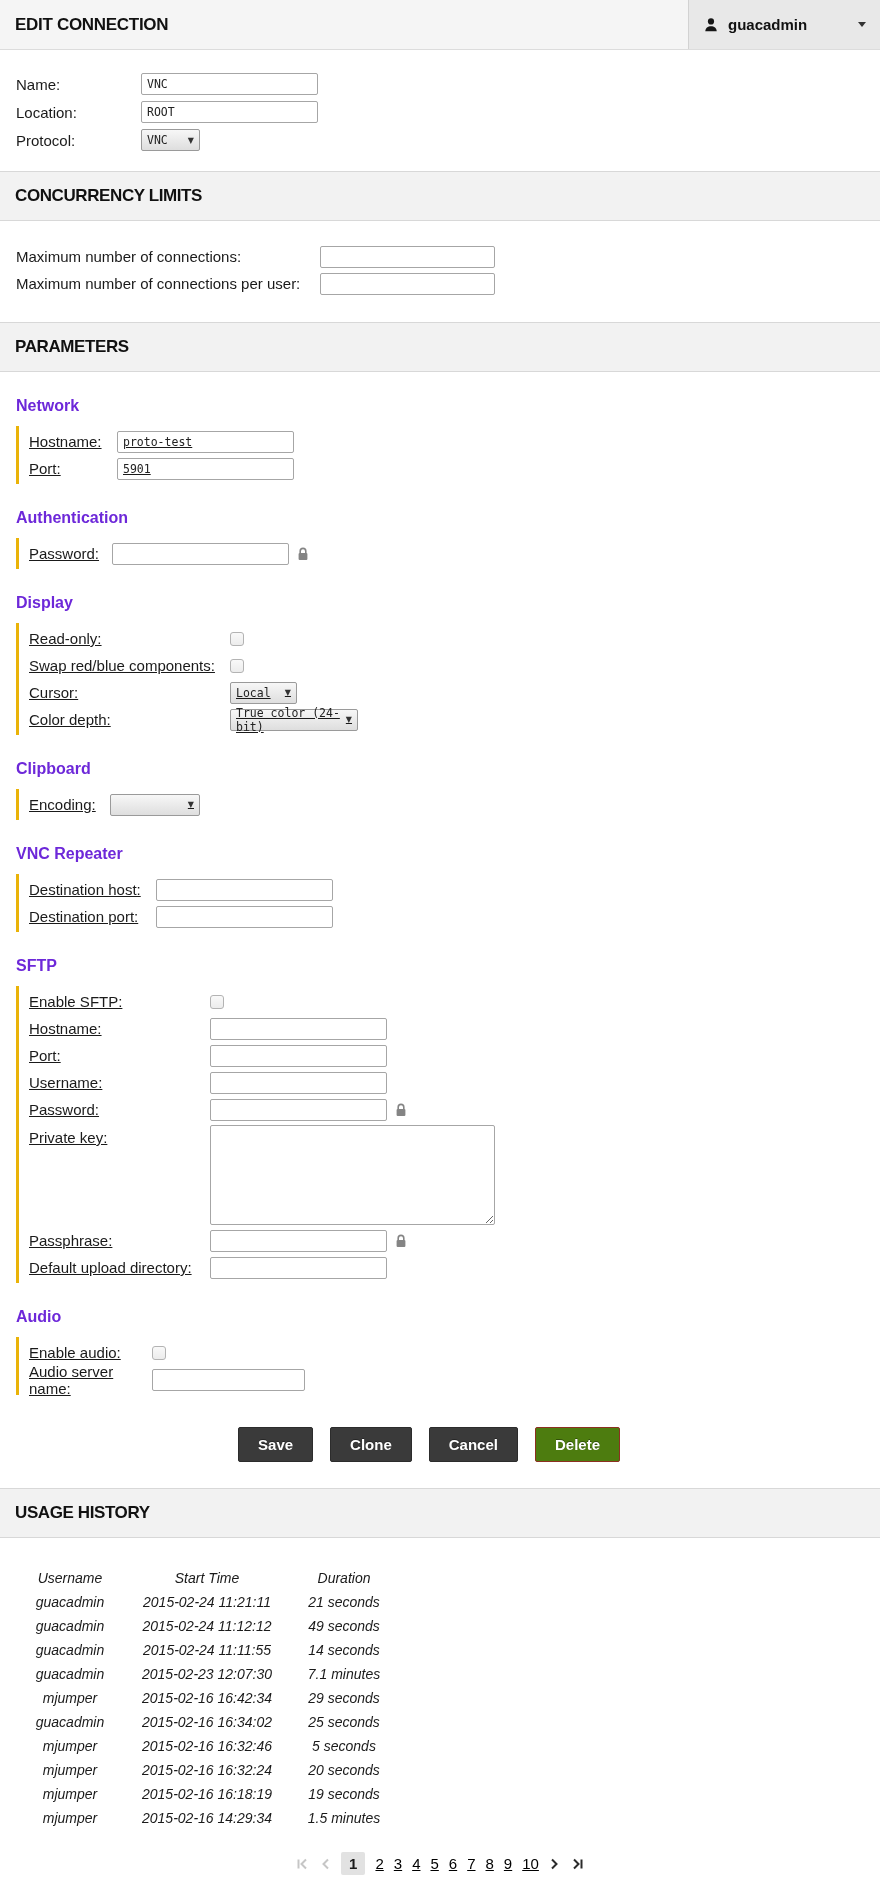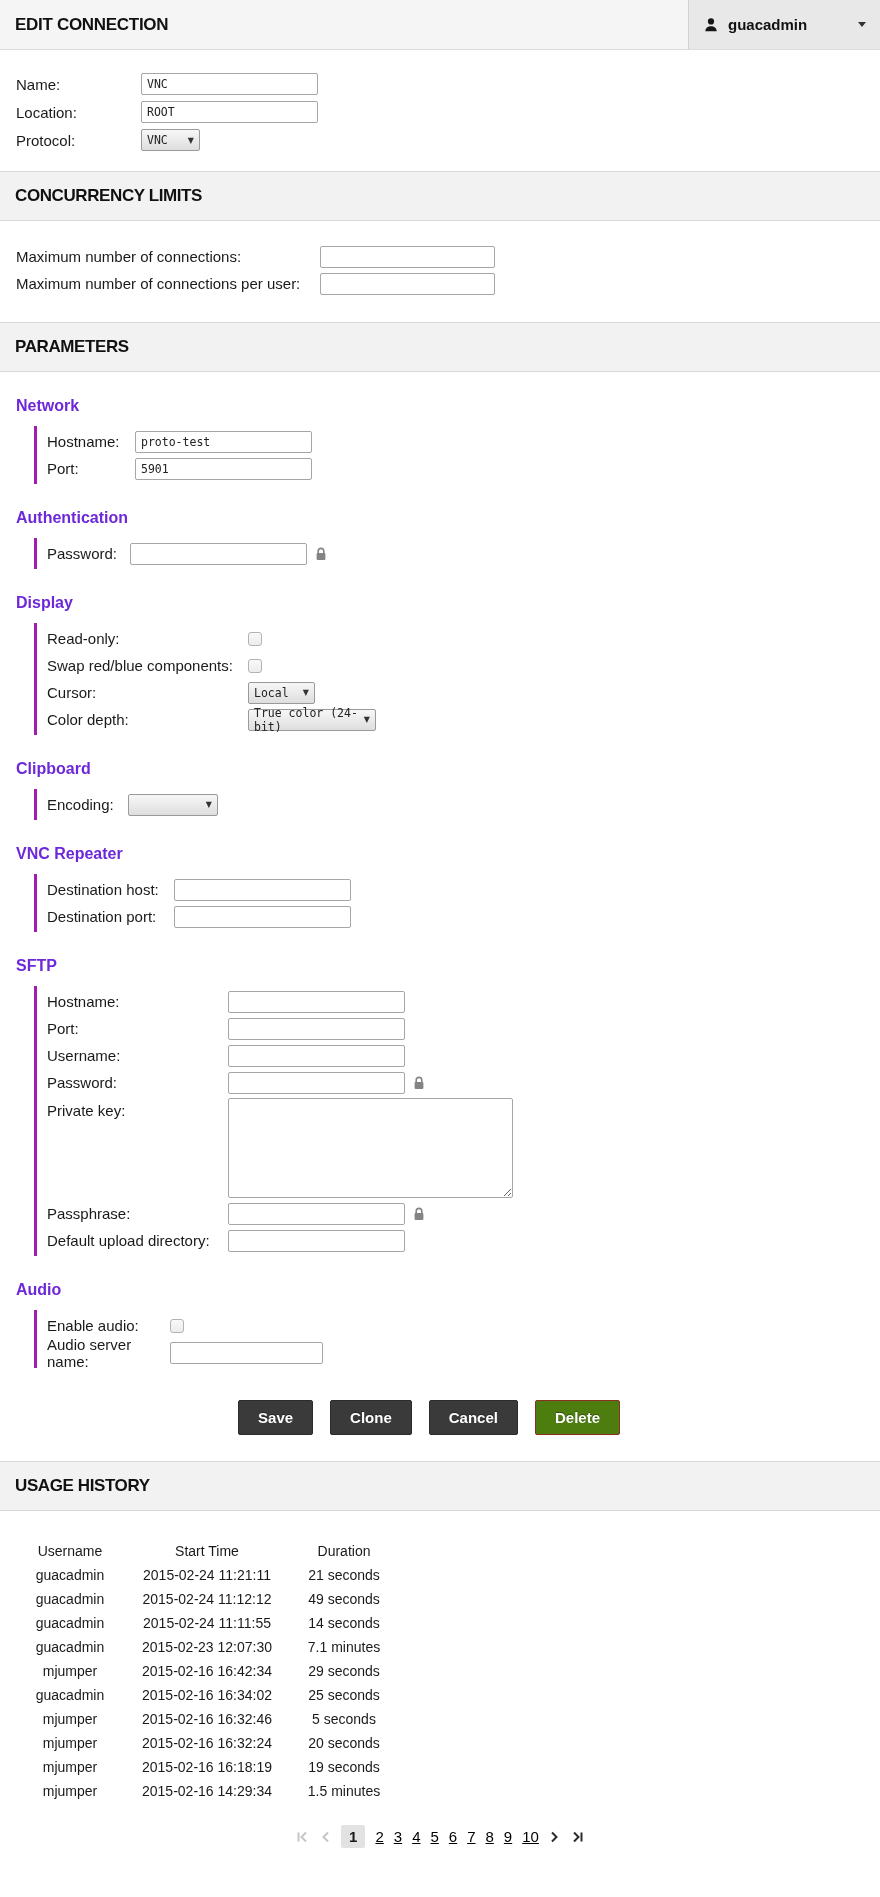--- a/index.html
+++ b/index.html
@@ -52,21 +52,21 @@
   .sel-protocol { width:59px; }
 
   
   .concurrency-form { padding:22px 0 25px 16px; }
   .concurrency-form .frow > label { width:304px; }
   .concurrency-form .input-std { width:175px; }
 
   
   .group-title { font-size:16px; font-weight:bold; color:#6d28d9;
     margin:24px 16px 11px 16px; line-height:19px; }
-  .fgroup { margin-left:34px; border-left:3px solid #a21caf; padding:2px 0 2px 10px; }
+  .fgroup { margin-left:16px; border-left:3px solid #eab308; padding:2px 0 2px 10px;text-decoration:underline; }
   .g-network  .frow > label { width:88px;  }
   .g-auth     .frow > label { width:83px;  }
   .g-display  .frow > label { width:201px; }
   .g-clip     .frow > label { width:81px;  }
   .g-rep      .frow > label { width:127px; }
   .g-sftp     .frow > label { width:181px; }
   .g-audio    .frow > label { width:123px; }
   .sel-cursor { width:67px; }
   .sel-depth  { width:128px; }
   .sel-enc    { width:90px; }
@@ -79,21 +79,21 @@
   .actions { display:flex; justify-content:flex-end; gap:17px; width:620px; margin-top:32px; }
   .btn { min-width:74px; height:35px; padding:8px 19px; border-radius:2px; cursor:pointer;
     background:#3a3a3a; border:1px solid #2c2c2c; color:#fff; font-family:"Liberation Sans",sans-serif;
     font-size:15px; font-weight:bold; text-shadow:0 -1px 0 rgba(0,0,0,0.35); }
   .btn-danger { background:#4d7c0f; border-color:#8c3020; }
 
   
   .usage-bar { margin-top:26px; }
   .usage-table { border-collapse:collapse; margin-top:28px; font-size:14px; color:#1a1a1a; }
   .usage-table th { font-weight:bold; }
-  .usage-table th, .usage-table td { height:24px; padding:0; text-align:center; font-weight:inherit; }
+  .usage-table th, .usage-table td { height:24px; padding:0; text-align:center; font-weight:inherit;font-style:italic; }
   .col-user { width:140px; } .col-start { width:134px; } .col-dur { width:140px; }
 
   
   .pagination { margin-top:22px; display:flex; justify-content:center; align-items:center;
     gap:10px; font-size:15px; }
   .page-link { text-decoration:underline; color:#000; cursor:pointer; }
   .page-current { background:#e2e2e2; border-radius:2px; padding:3px 8px; font-weight:bold; }
   .nav-btn { display:inline-flex; align-items:center; cursor:pointer; }
 </style>
 </head>
@@ -215,20 +215,24 @@
     <input class="input-std" type="text" value="" style="">
   </div>
   <div class="frow">
     <label>Destination port:</label>
     <input class="input-std" type="text" value="" style="">
   </div>
 </div>
 
 <div class="group-title">SFTP</div>
 <div class="fgroup g-sftp">
+  <div class="frow">
+    <label>Enable SFTP:</label>
+    <input type="checkbox" class="cbox" style="">
+  </div>
   <div class="frow">
     <label>Hostname:</label>
     <input class="input-std" type="text" value="" style="">
   </div>
   <div class="frow">
     <label>Port:</label>
     <input class="input-std" type="text" value="" style="">
   </div>
   <div class="frow">
     <label>Username:</label>

